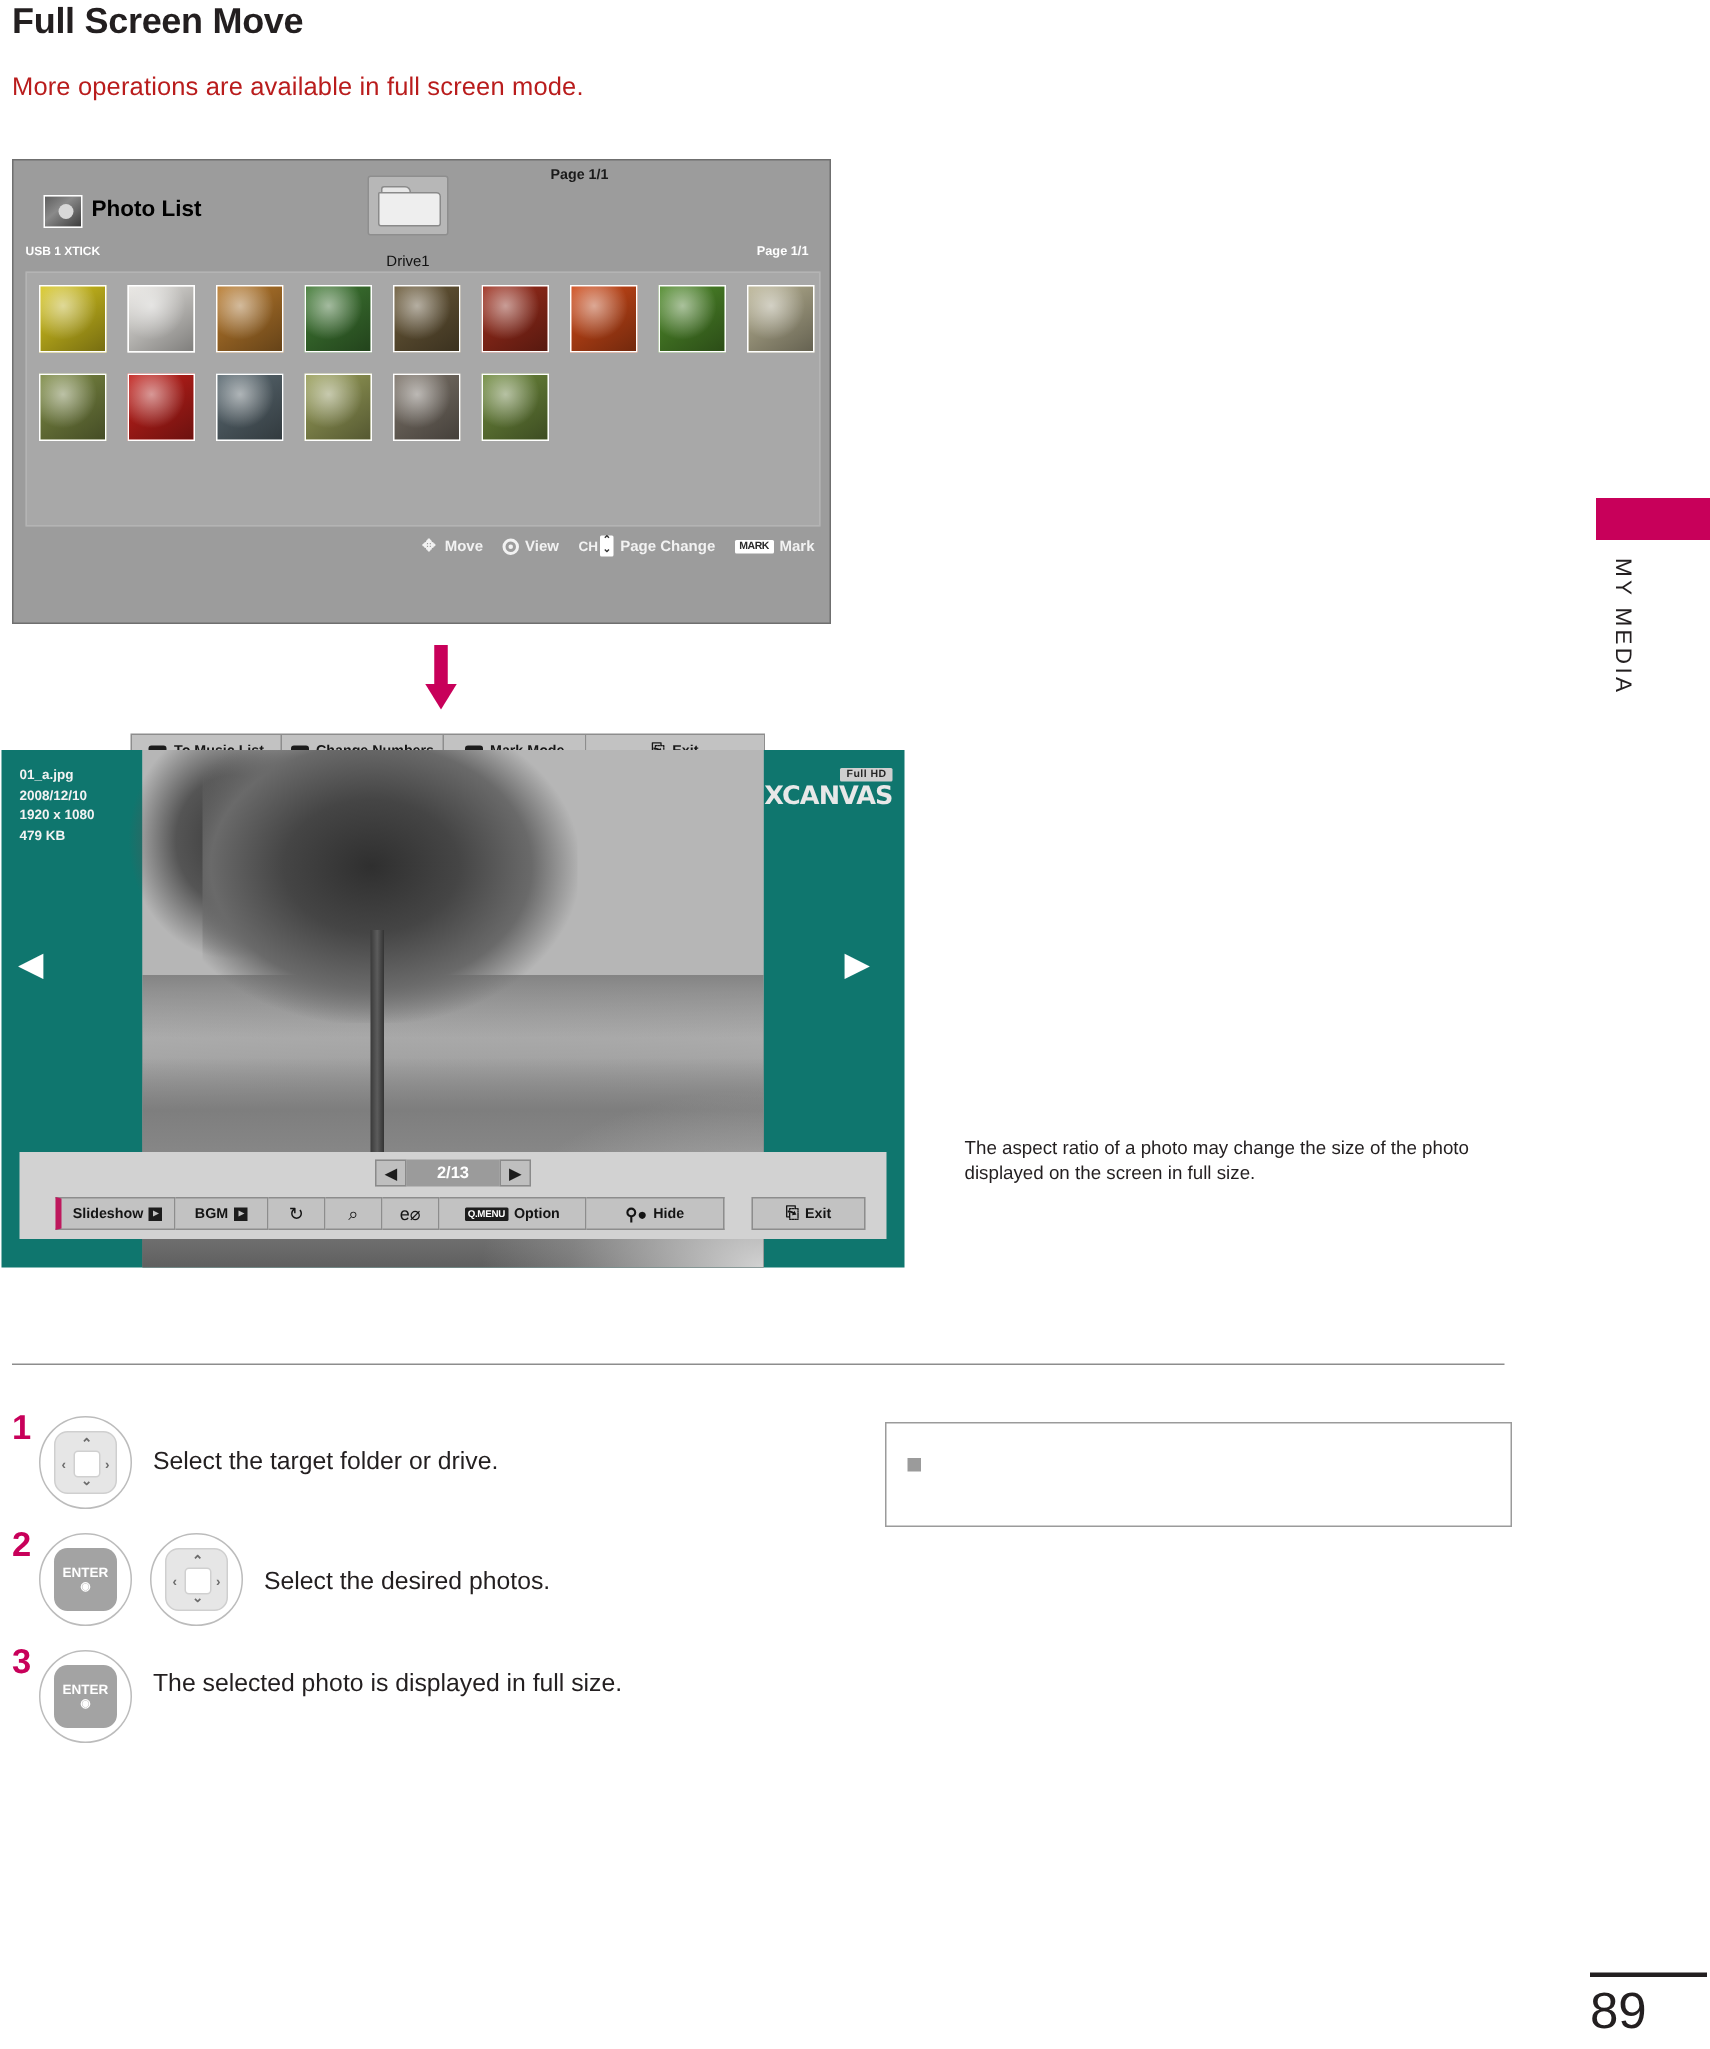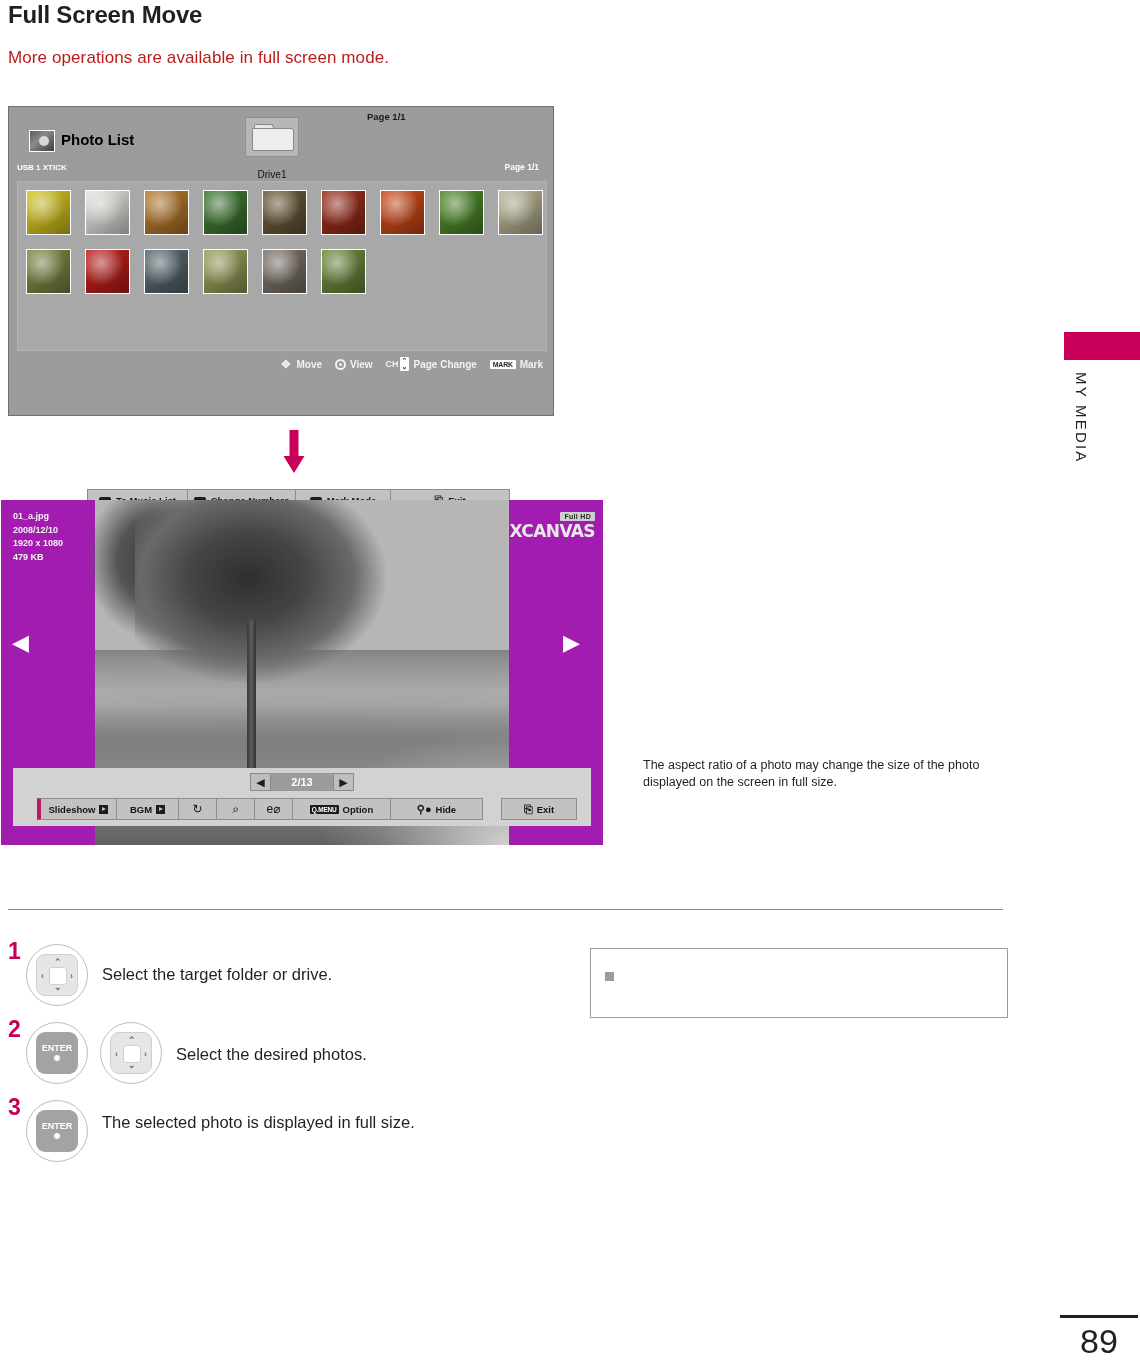--- a/index.html
+++ b/index.html
@@ -36,21 +36,21 @@
     white-space:nowrap;
   }
 
   
   #footer-rule {
     position:absolute; left:1060px; top:1315px;
     width:78px; height:3px; background:#231f20;
   }
   #footer-page {
     position:absolute; left:1060px; top:1322px;
-    width:78px; text-align:center;
+    width:78px; 
     font-size:34px; color:#231f20;
   }
 
   
   #photo-list-panel {
     position:absolute; left:8px; top:106px;
     width:546px; height:310px;
     background:#9c9c9c; border:1px solid #6f6f6f;
   }
   #pl-page-top {
@@ -149,21 +149,21 @@
   .exit-glyph { font-size:11px; }
 
   
   #flow-arrow {
     position:absolute; left:283px; top:430px; width:22px; height:44px;
   }
 
   
   #photo-viewer {
     position:absolute; left:1px; top:500px; width:602px; height:345px;
-    background:#a21caf; overflow:hidden;
+    background:#0f766e; overflow:hidden;
   }
   #pv-photo {
     position:absolute; left:94px; top:0px; width:414px; height:345px;
     background:
       radial-gradient(ellipse 200% 55% at 50% 100%, #5d5d5d 0%, #7b7b7b 35%, #9a9a9a 60%, #b6b6b6 100%),
       linear-gradient(180deg,#d3d3d3 0%, #bcbcbc 38%, #8f8f8f 62%, #6a6a6a 100%);
   }
   #pv-photo .tree-canopy {
     position:absolute; left:40px; top:-8px; width:250px; height:190px;
     background:radial-gradient(ellipse at 45% 45%, #2f2f2f 0%, #454545 30%, #6a6a6a 55%, rgba(150,150,150,0) 72%);

